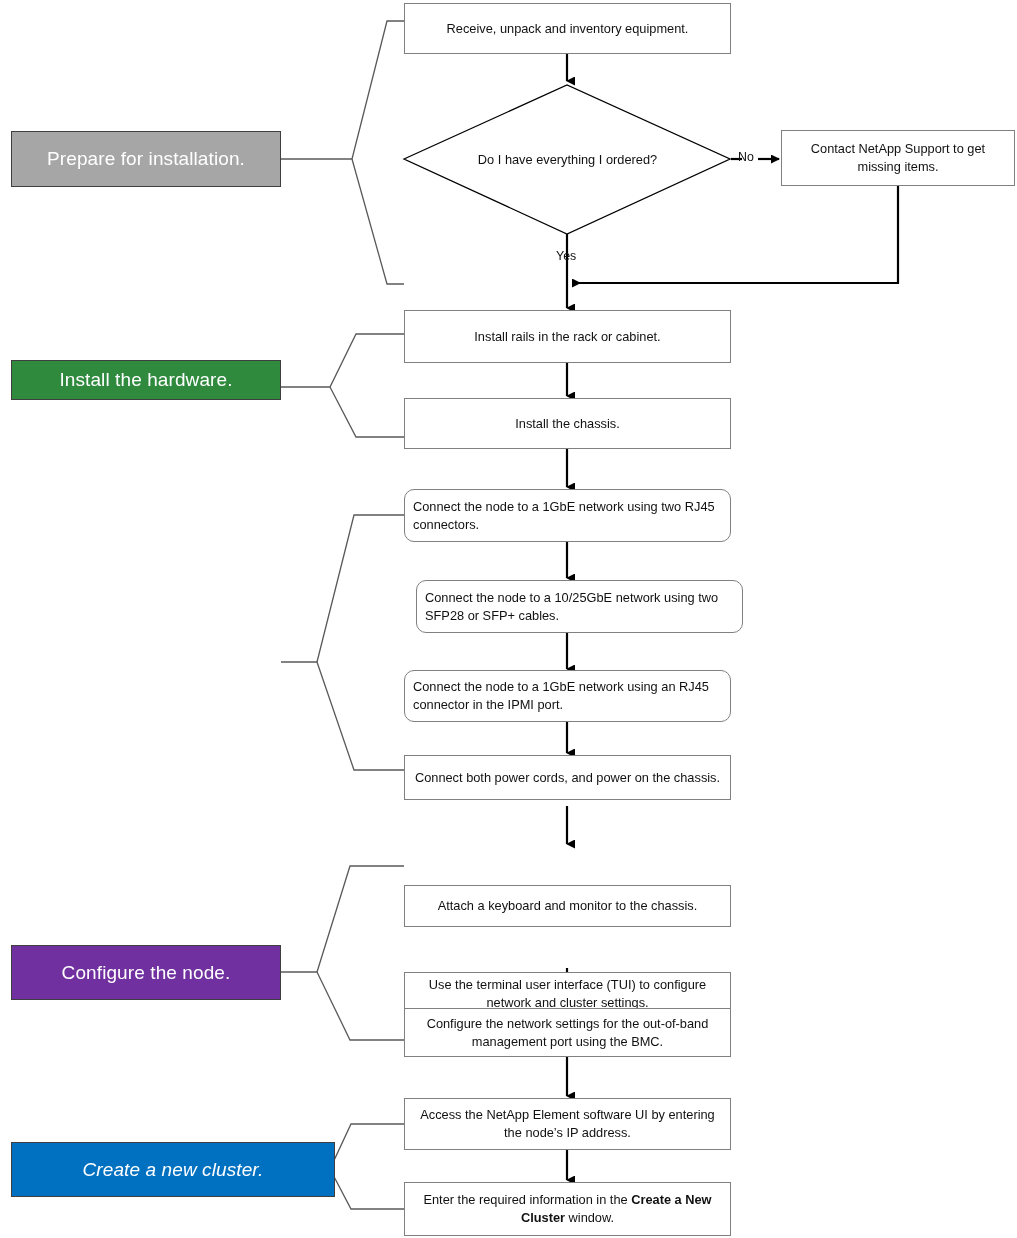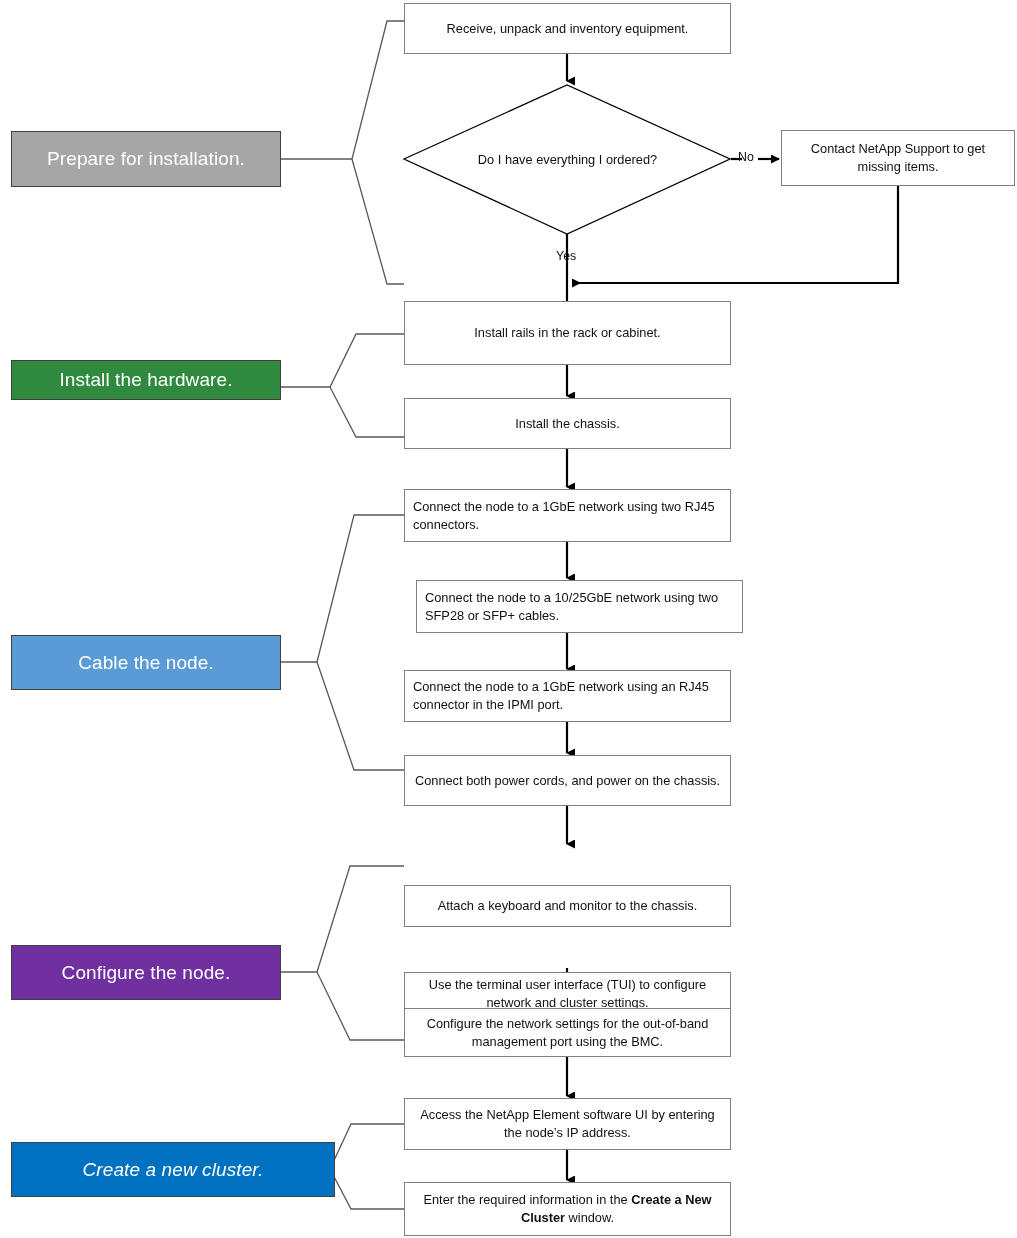--- a/index.html
+++ b/index.html
@@ -31,21 +31,21 @@
     box-sizing:border-box;
     background:#ffffff;
     border:1px solid #808080;
     display:flex;align-items:center;
     font-size:12.8px;
     line-height:1.38;
     color:#111111;
     padding:8px 8px;
   }
   .node.center{justify-content:center;text-align:center;}
-  .node.left{justify-content:flex-end;text-align:left;}
+  .node.left{justify-content:flex-end;text-align:left;border-radius:10px;}
   .node .txt{width:100%;}
   .node b{font-weight:bold;}
 
   
   .diamond-wrap{position:absolute;}
   .diamond-label{
     position:absolute;left:0;top:0;width:100%;height:100%;
     display:flex;align-items:center;justify-content:center;
     font-size:12.8px;color:#111111;text-align:center;
     pointer-events:none;
@@ -129,23 +129,20 @@
   </svg>
 
   <div class="stage" style="left:11px;top:131px;width:270px;height:56px;background:#a6a6a6;">
     <span>Prepare for installation.</span>
   </div>
 
   <div class="stage" style="left:11px;top:360px;width:270px;height:40px;background:#2f8a3e;">
     <span>Install the hardware.</span>
   </div>
 
-  <div class="stage" style="left:11px;top:635px;width:270px;height:55px;background:#5b9bd5;">
-    <span>Cable the node.</span>
-  </div>
 
   <div class="stage" style="left:11px;top:945px;width:270px;height:55px;background:#7030a0;">
     <span>Configure the node.</span>
   </div>
 
   <div class="stage" style="left:11px;top:1142px;width:324px;height:55px;background:#0070c0;font-style:italic;">
     <span>Create a new cluster.</span>
   </div>
 
   <div class="node center" style="left:404px;top:3px;width:327px;height:51px;">
@@ -153,41 +150,41 @@
   </div>
 
   <div class="diamond-wrap" style="left:404px;top:85px;width:327px;height:149px;">
     <div class="diamond-label">Do I have everything I ordered?</div>
   </div>
 
   <div class="node center" style="left:781px;top:130px;width:234px;height:56px;">
     <span class="txt">Contact NetApp Support to get missing items.</span>
   </div>
 
-  <div class="node center" style="left:404px;top:301px;width:327px;height:64px;justify-content:flex-end;">
+  <div class="node center" style="left:404px;top:310px;width:327px;height:53px;justify-content:flex-end;">
     <span class="txt">Install rails in the rack or cabinet.</span>
   </div>
 
   <div class="node center" style="left:404px;top:398px;width:327px;height:51px;">
     <span class="txt">Install the chassis.</span>
   </div>
 
   <div class="node left" style="left:404px;top:489px;width:327px;height:53px;">
     <span class="txt">Connect the node to a 1GbE network using two RJ45 connectors.</span>
   </div>
 
   <div class="node left" style="left:404px;top:580px;width:327px;height:53px;margin-left:12px;">
     <span class="txt">Connect the node to a 10/25GbE network using two SFP28 or SFP+ cables.</span>
   </div>
 
   <div class="node left" style="left:404px;top:670px;width:327px;height:52px;">
     <span class="txt">Connect the node to a 1GbE network using an RJ45 connector in the IPMI port.</span>
   </div>
 
-  <div class="node center" style="left:404px;top:755px;width:327px;height:51px;">
+  <div class="node center" style="left:404px;top:755px;width:327px;height:45px;">
     <span class="txt">Connect both power cords, and power on the chassis.</span>
   </div>
 
   <div class="node center" style="left:404px;top:846px;width:327px;height:42px;margin-top:39px;">
     <span class="txt">Attach a keyboard and monitor to the chassis.</span>
   </div>
 
   <div class="node center" style="left:404px;top:972px;width:327px;height:44px;">
     <span class="txt">Use the terminal user interface (TUI) to configure network and cluster settings.</span>
   </div>

